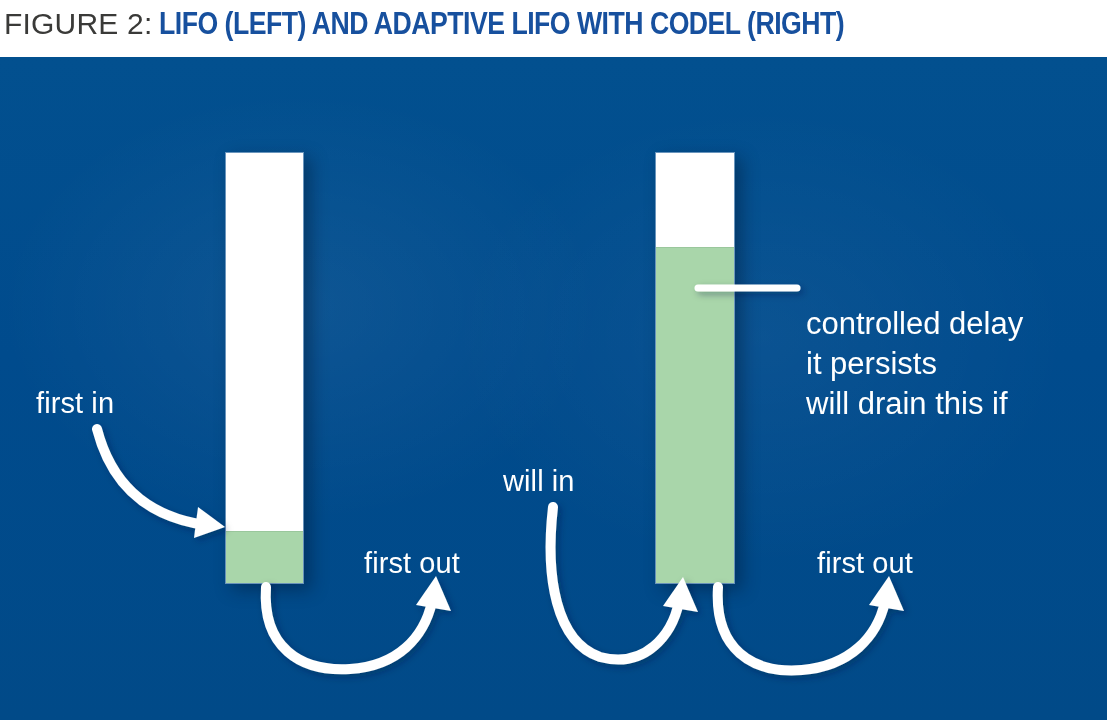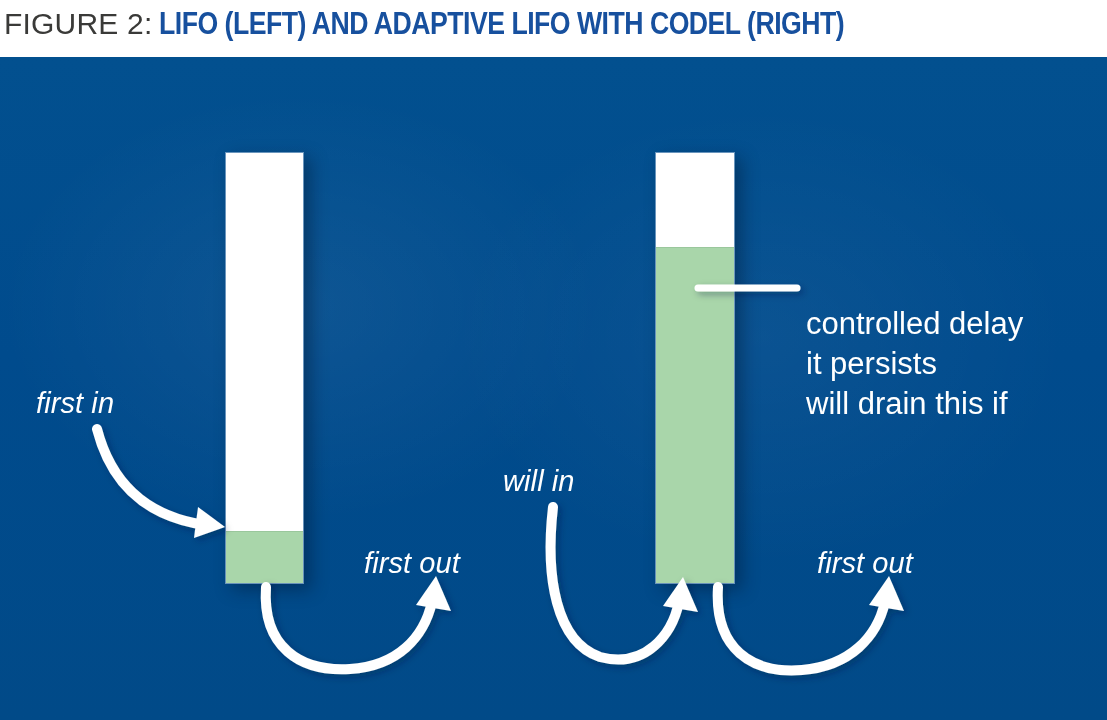--- a/index.html
+++ b/index.html
@@ -109,21 +109,20 @@
 
   
   .annot {
     position: absolute;
     font-family: "Liberation Sans", sans-serif;
     font-size: 29px;
     font-weight: 400;
     color: #ffffff;
     white-space: nowrap;
     letter-spacing: 0.1px;
-    font-style: italic;
   }
   #label-first-in    { left: 36px;  top: 330px; }
   #label-first-out-left  { left: 364px; top: 490px; }
   #label-last-in     { left: 503px; top: 408px; }
   #label-first-out-right { left: 817px; top: 490px; }
 
   .callout-text {
     position: absolute;
     left: 806px;
     top: 208px;

